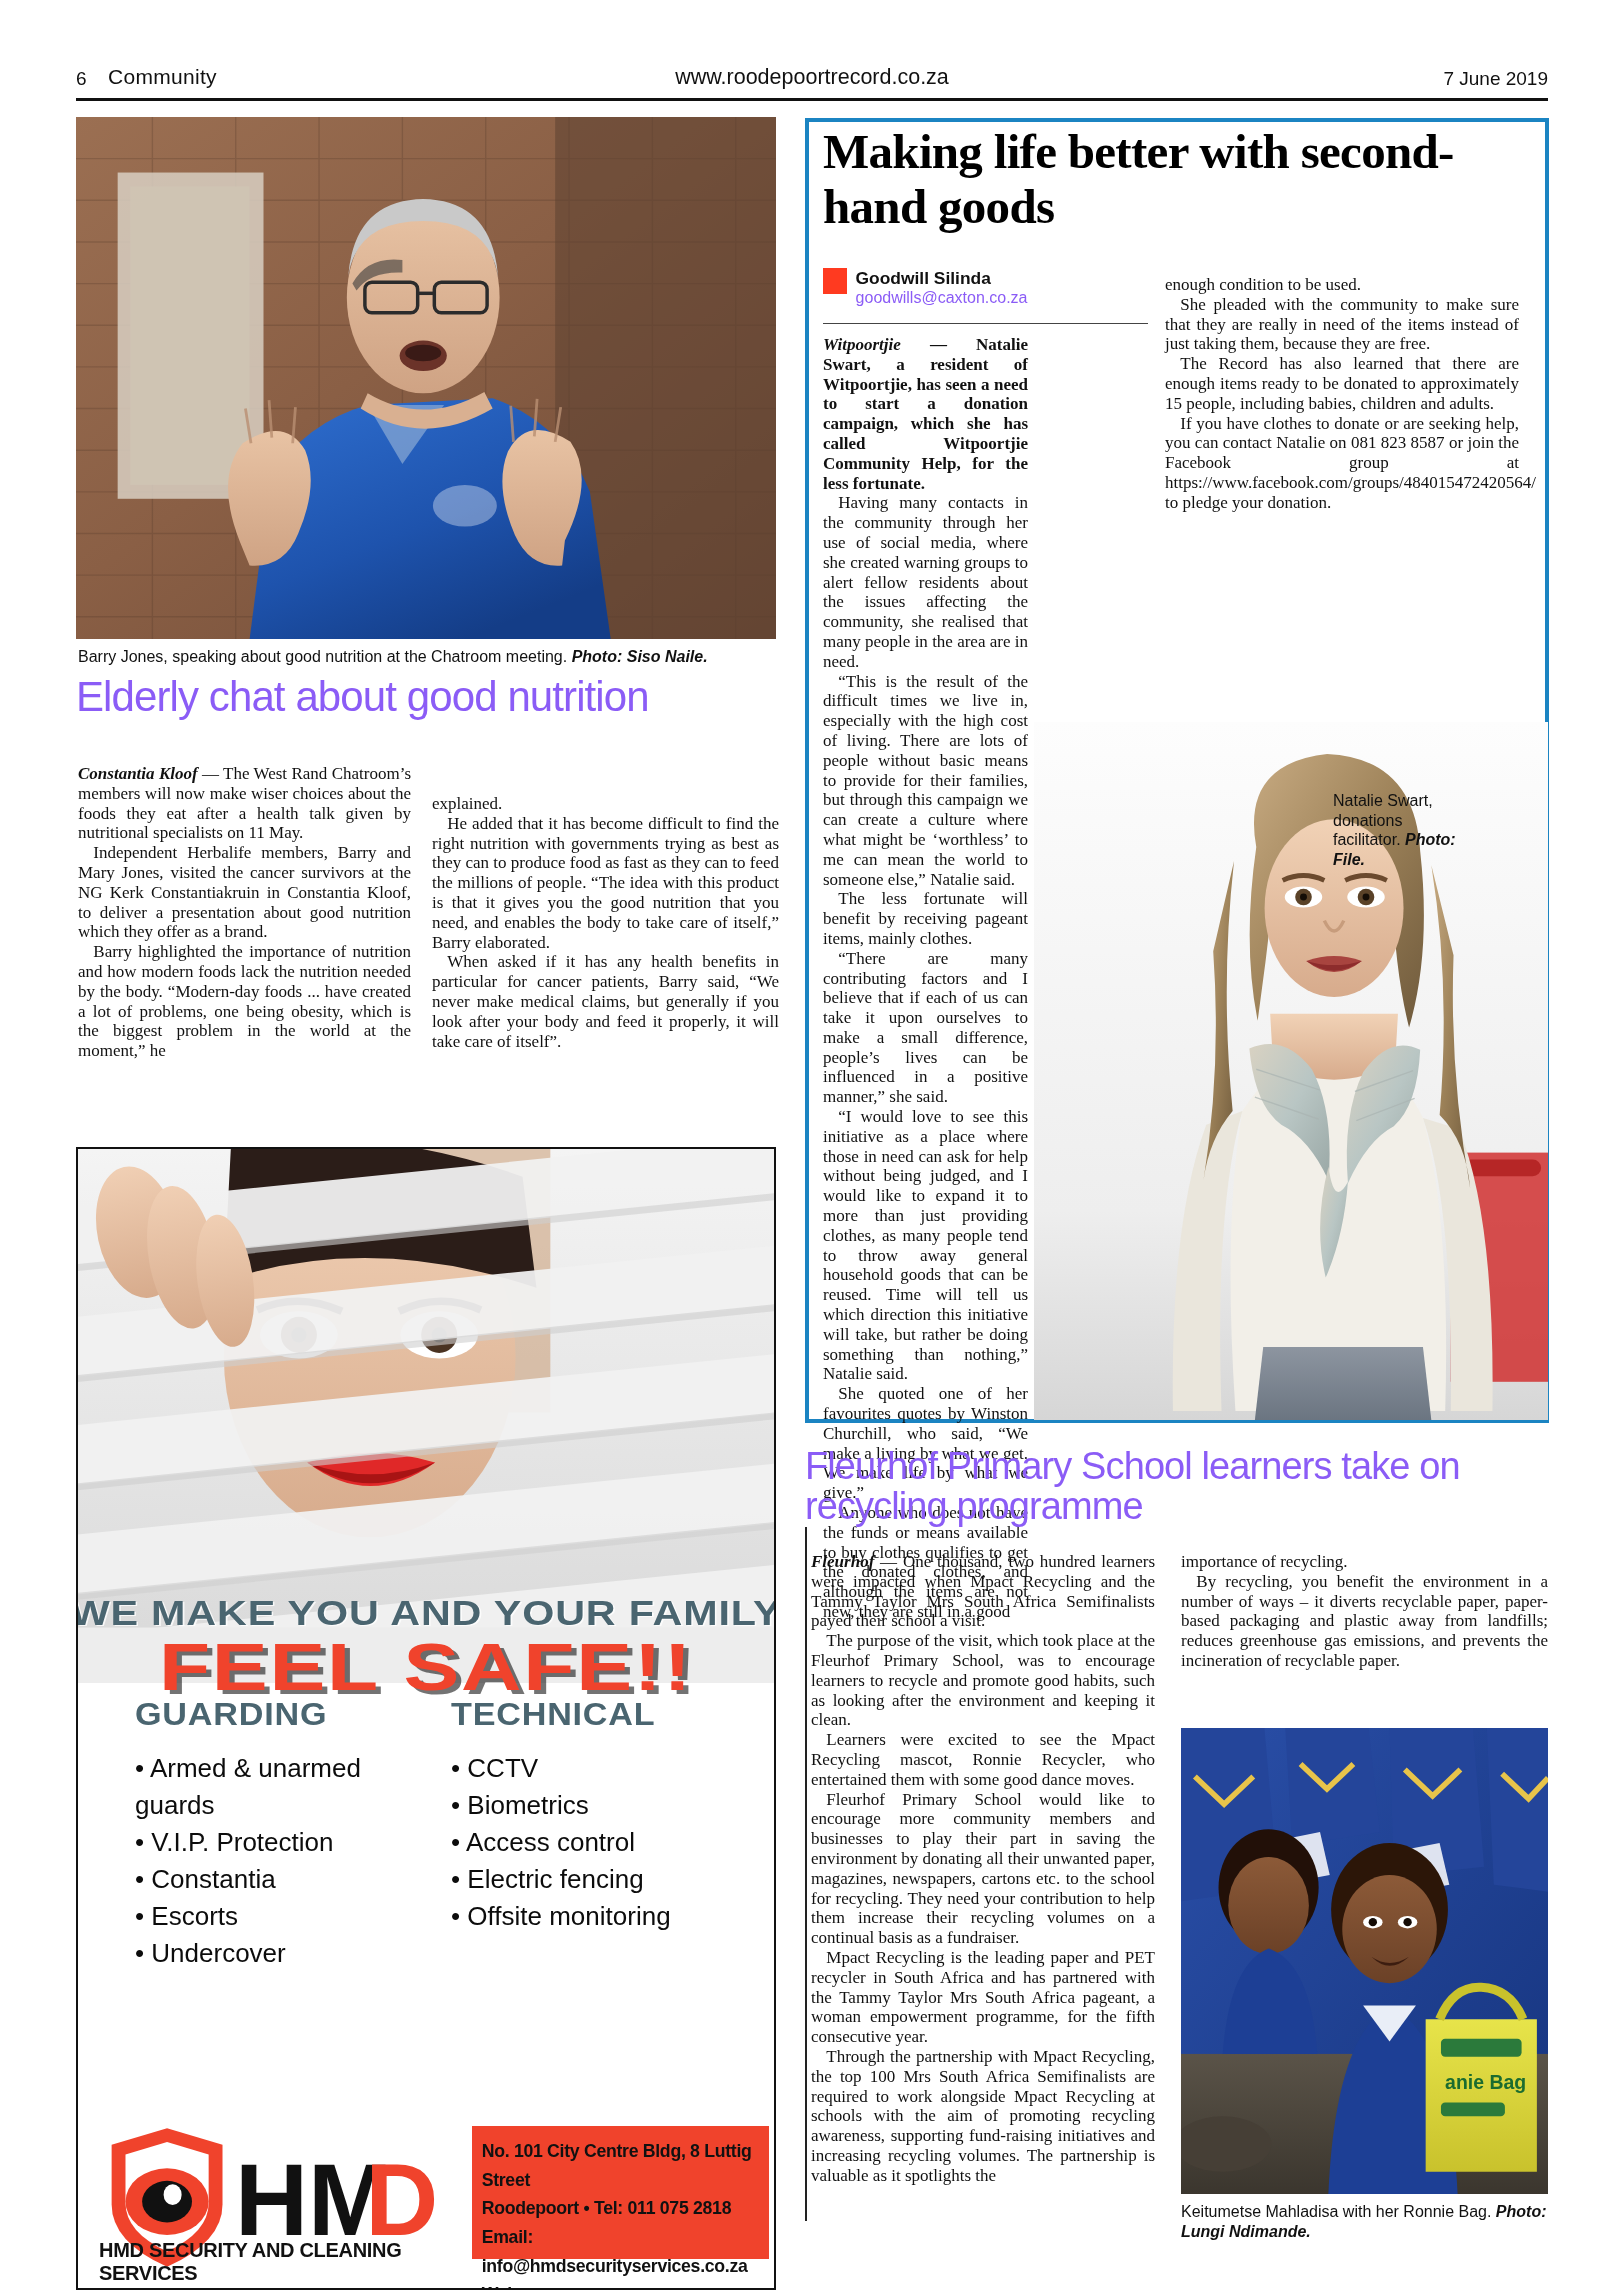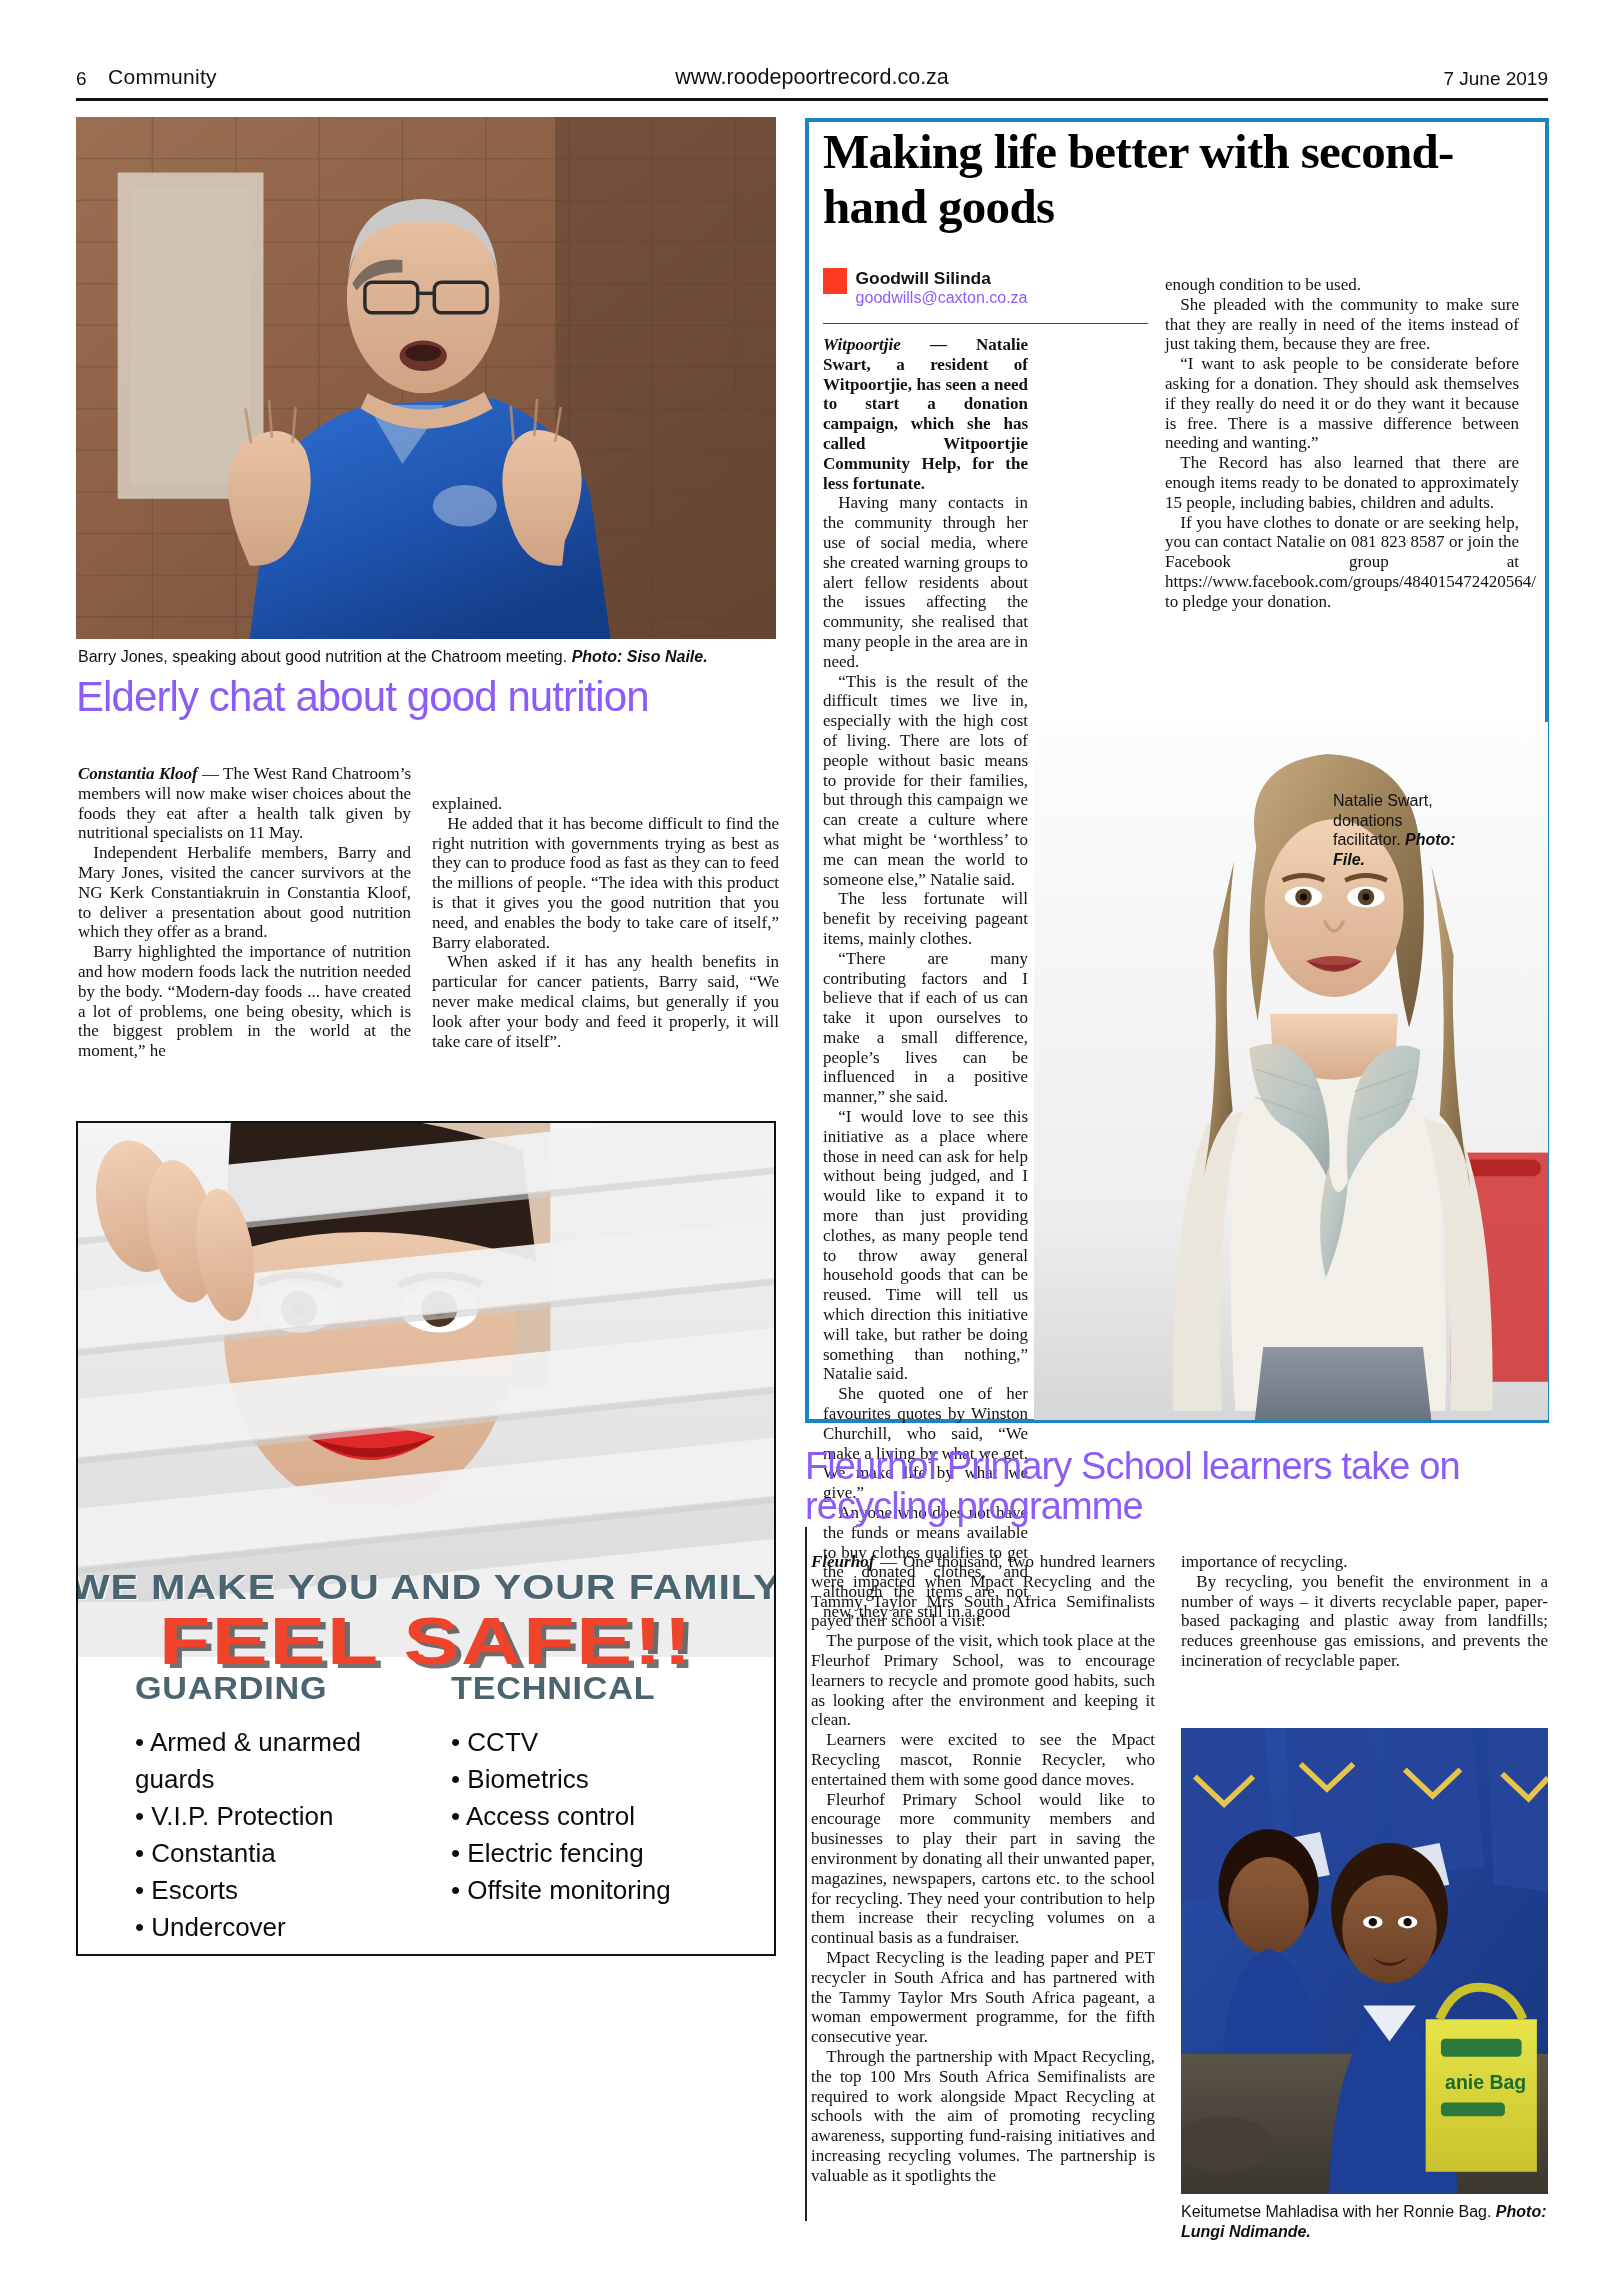--- a/index.html
+++ b/index.html
@@ -72,21 +72,21 @@
 
   
   #hd-fleurhof { position:absolute; left:805px; top:1447px; width:746px; font-size:38px; line-height:1.05; }
   #fleur-c1 { position:absolute; left:811px; top:1552px; width:344px; }
   #fleur-c2 { position:absolute; left:1181px; top:1552px; width:367px; }
   #photo-ronnie { left:1181px; top:1728px; width:367px; height:466px; }
   #cap-ronnie { position:absolute; left:1181px; top:2202px; width:368px; }
   #rule-fleur-left { position:absolute; left:805px; top:1527px; width:0; height:694px; border-left:2.1px solid #222; }
 
   
-  #advert { position:absolute; left:76px; top:1121px; width:700px; height:835px; border:2.1px solid #111; background:#fff; overflow:hidden; }
+  #advert { position:absolute; left:76px; top:1147px; width:700px; height:1143px; border:2.1px solid #111; background:#fff; overflow:hidden; }
   #ad-photo { position:absolute; left:0; top:0; width:696px; height:534px; overflow:hidden; }
   #ad-slogan1 {
     position:absolute; left:0; top:444px; width:696px; text-align:center;
     font-family:"Liberation Sans", sans-serif; font-weight:bold; font-size:35px;
     color:#4a6570; letter-spacing:0.7px; transform:scaleX(1.18); transform-origin:center;
     text-shadow:1.4px 1.4px 0 rgba(255,255,255,.8);
   }
   #ad-slogan2 {
     position:absolute; left:0; top:479px; width:696px; text-align:center;
     font-family:"Liberation Sans", sans-serif; font-weight:bold; font-size:67px;
@@ -328,21 +328,20 @@
   <p><span>The less fortunate will benefit by receiving pageant items, mainly clothes.</span></p>
   <p><span>“There are many contributing factors and I believe that if each of us can take it upon ourselves to make a small difference, people’s lives can be influenced in a positive manner,” she said.</span></p>
   <p><span>“I would love to see this initiative as a place where those in need can ask for help without being judged, and I would like to expand it to more than just providing clothes, as many people tend to throw away general household goods that can be reused. Time will tell us which direction this initiative will take, but rather be doing something than nothing,” Natalie said.</span></p>
   <p><span>She quoted one of her favourites quotes by Winston Churchill, who said, “We make a living by what we get. We make life by what we give.”</span></p>
   <p><span>Anyone who does not have the funds or means available to buy clothes qualifies to get the donated clothes, and although the items are not new, they are still in a good</span></p>
 </div>
 
 <div class="body-col" id="don-c2">
   <p class="first"><span>enough condition to be used.</span></p>
   <p><span>She pleaded with the community to make sure that they are really in need of the items instead of just taking them, because they are free.</span></p>
-  <p><span>“I want to ask people to be considerate before asking for a donation. They should ask themselves if they really do need it or do they want it because is free. There is a massive difference between needing and wanting.”</span></p>
   <p><span>The Record has also learned that there are enough items ready to be donated to approximately 15 people, including babies, children and adults.</span></p>
   <p><span>If you have clothes to donate or are seeking help, you can contact Natalie on 081 823 8587 or join the Facebook group at https://www.facebook.com/groups/484015472420564/ to pledge your donation.</span></p>
 </div>
 
 <div class="photo" id="photo-natalie">
   <svg width="514" height="698" viewBox="0 0 740 1005" preserveAspectRatio="none">
     <defs>
       <linearGradient id="bgw" x1="0" y1="0" x2="0" y2="1">
         <stop offset="0%" stop-color="#fdfdfd"></stop>
           <stop offset="70%" stop-color="#eeeeee"></stop>

